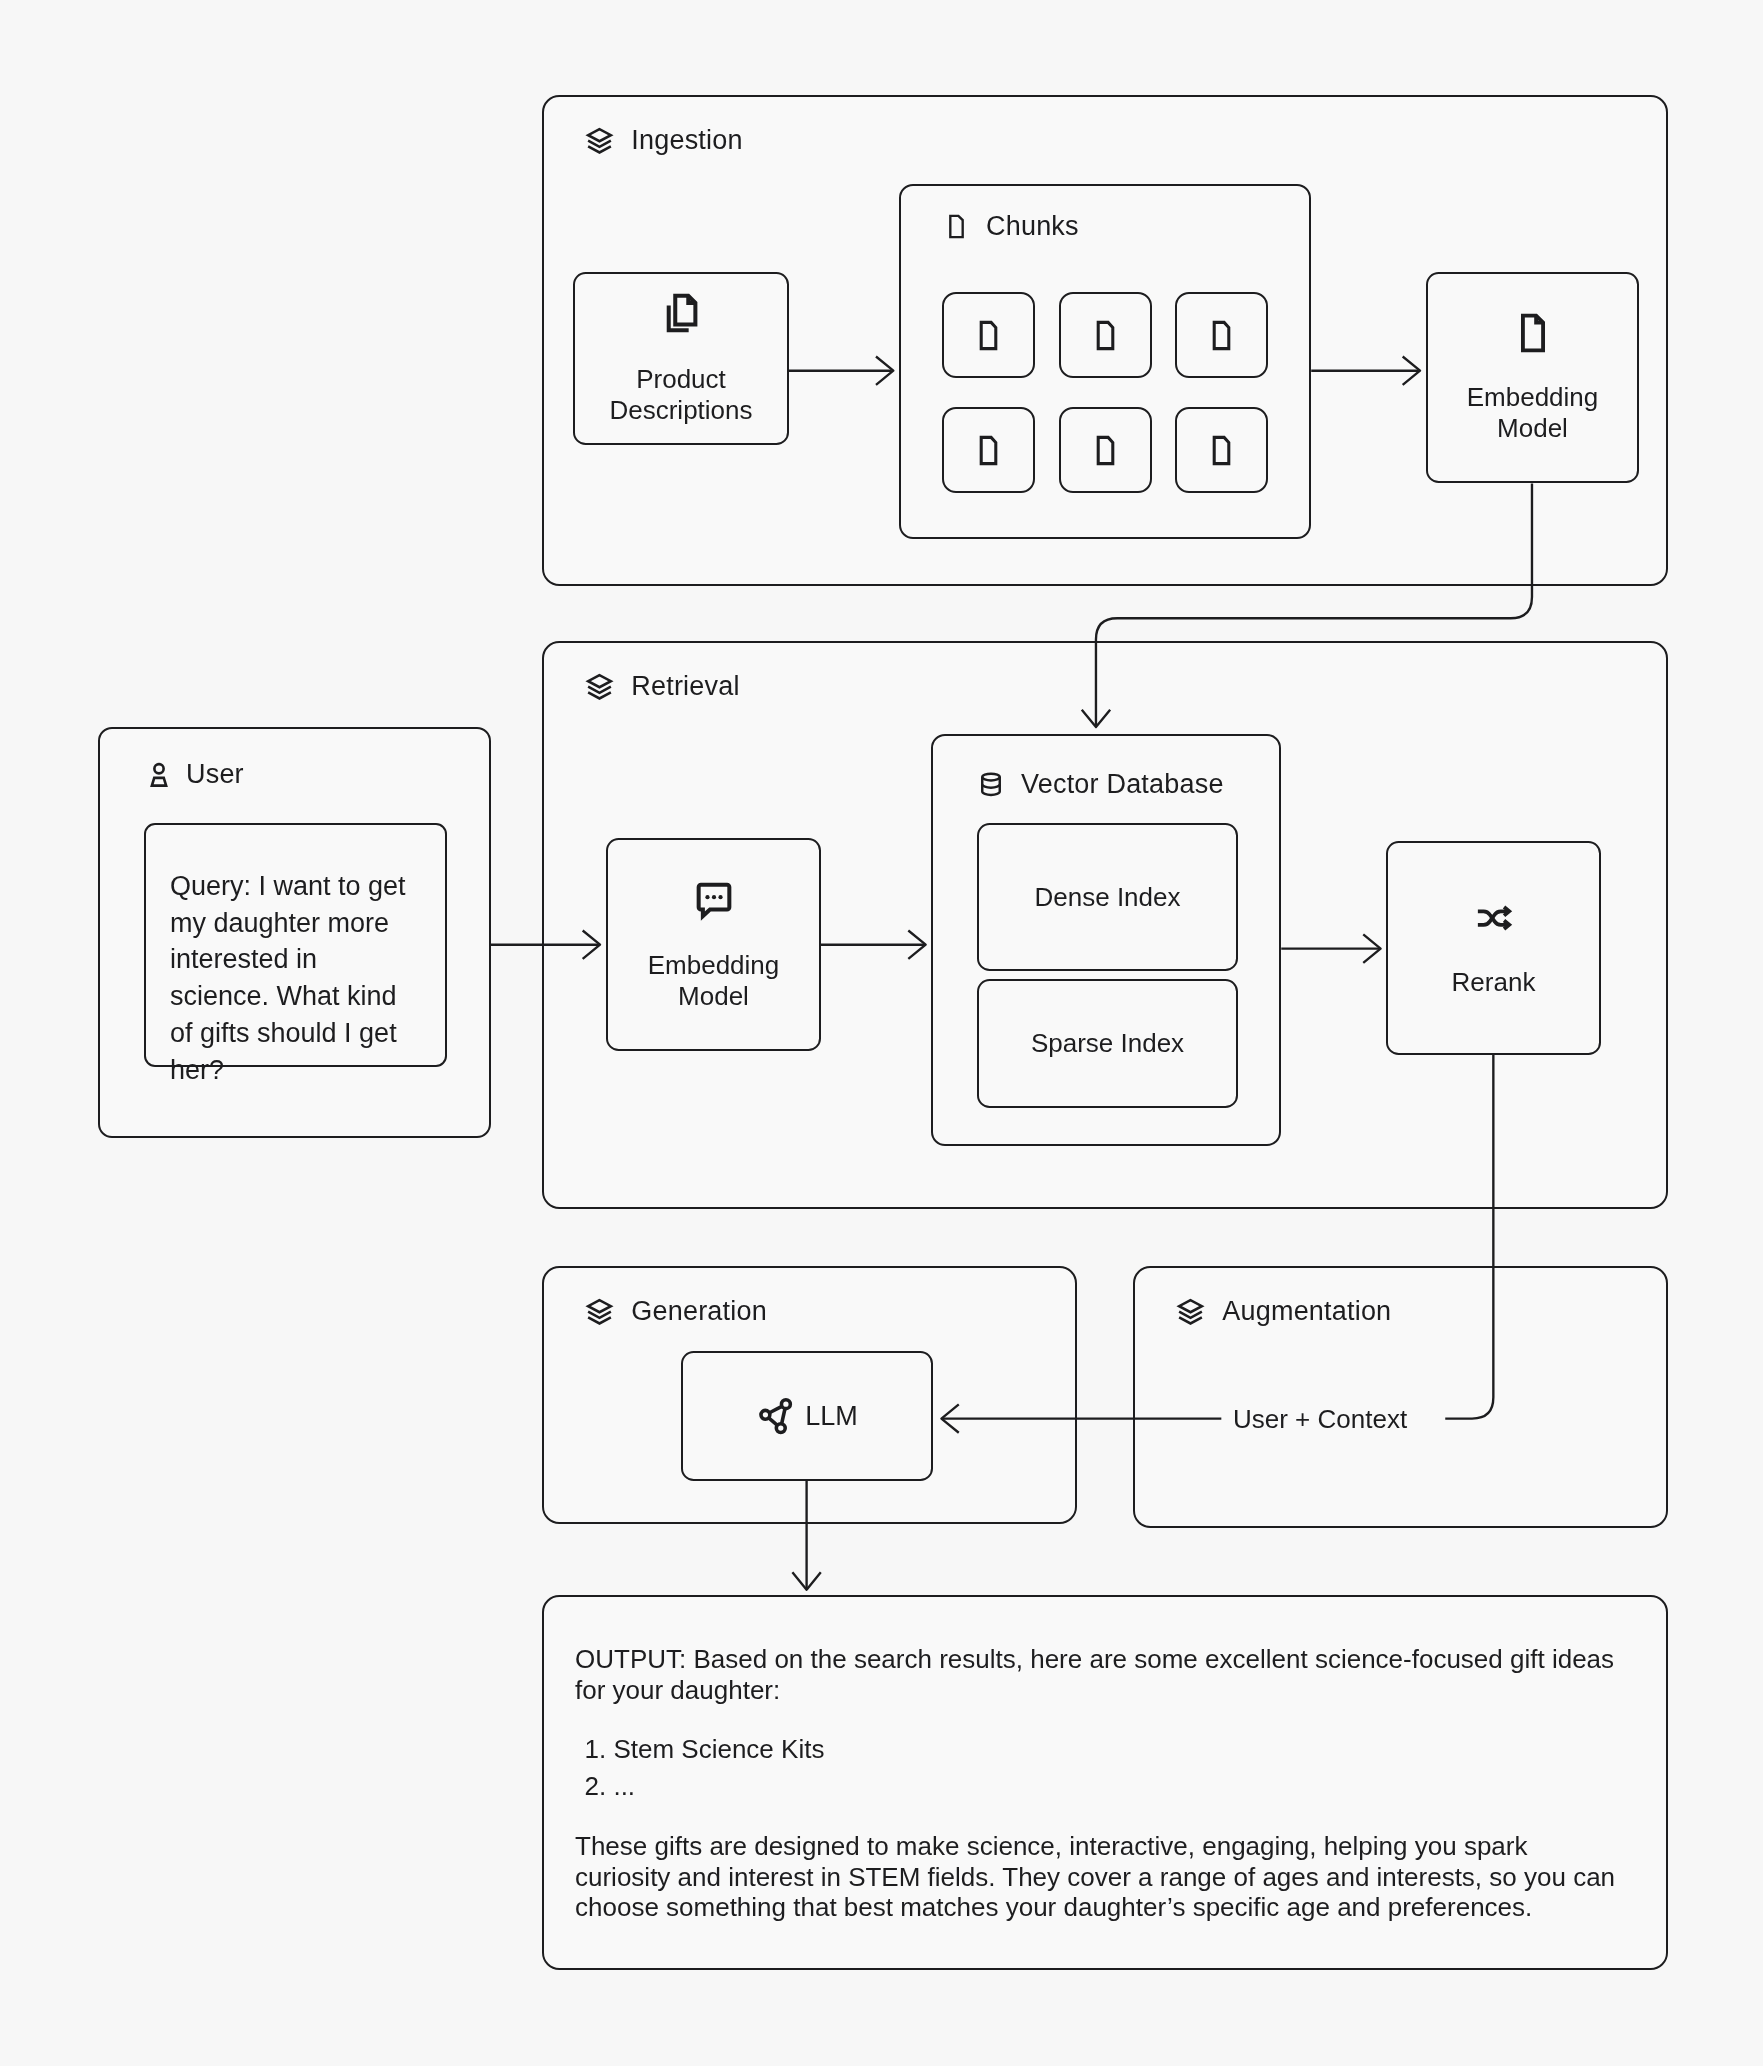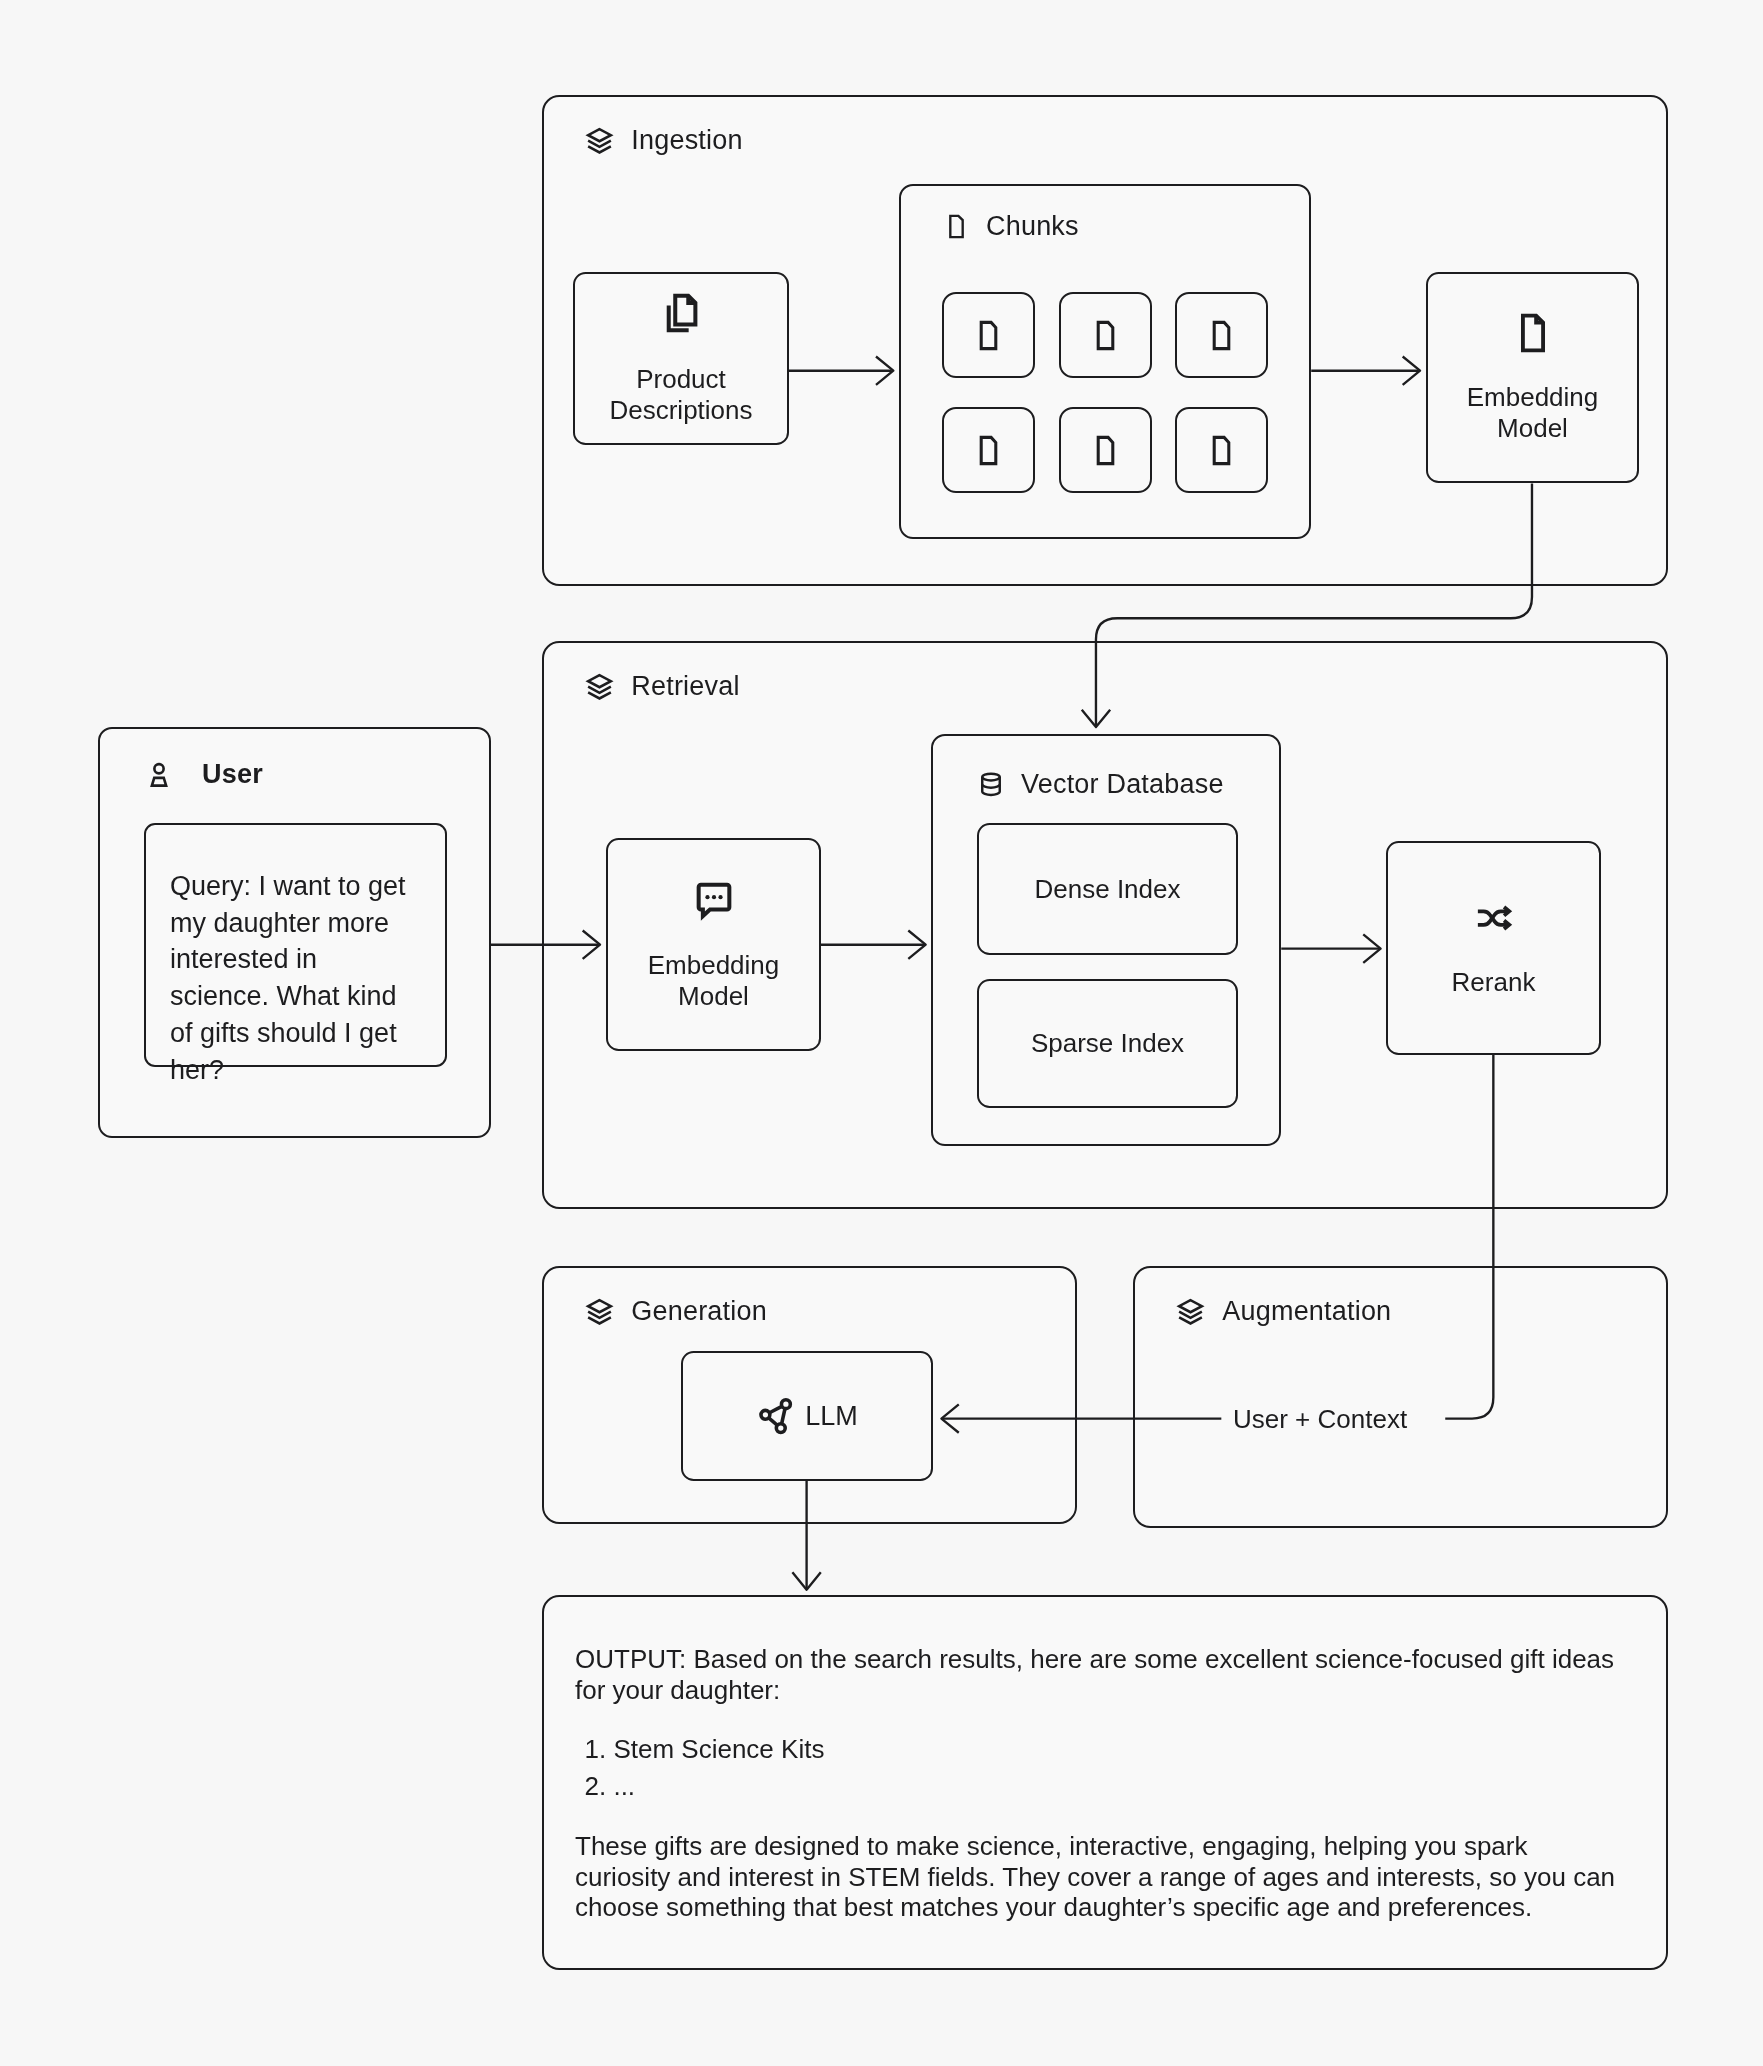--- a/index.html
+++ b/index.html
@@ -144,21 +144,21 @@
       <svg class="ic" width="29" height="29" viewBox="0 0 24 24">
         <path d="M12 2.6 2.6 7.6 12 12.6 21.4 7.6Z"></path>
         <path d="M21.4 12.2 12 17.2 2.6 12.2"></path>
         <path d="M21.4 16.9 12 21.9 2.6 16.9"></path>
       </svg>
       <span>Retrieval</span>
     </div>
   </div>
 
   <div class="section" style="left:98px; top:727px; width:393px; height:411px; border-radius:14px;">
-    <div class="hdr" style="left:44px; top:30px; gap:28px;font-weight:bold;">
+    <div class="hdr" style="left:44px; top:30px; gap:12px;">
       <svg class="ic" width="30" height="30" viewBox="0 0 24 24">
         <circle cx="12" cy="7" r="3.7"></circle>
         <path d="M8.2 14.3h7.6l1.9 6.2H6.3Z"></path>
       </svg>
       <span>User</span>
     </div>
     <div class="querybox" style="left:44px; top:94px; width:303px; height:244px;">
       <span>Query: I want to get my daughter more interested in science. What kind of gifts should I get her?</span>
     </div>
   </div>
@@ -175,21 +175,21 @@
 
   <div class="section" style="left:931px; top:734px; width:350px; height:412px; border-radius:14px;">
     <div class="hdr" style="left:44px; top:33px; gap:16px;">
       <svg class="ic" width="28" height="28" viewBox="0 0 24 24">
         <ellipse cx="12" cy="5.2" rx="7.5" ry="2.9"></ellipse>
         <path d="M4.5 5.2v6.2c0 1.6 3.4 2.9 7.5 2.9s7.5-1.3 7.5-2.9V5.2"></path>
         <path d="M4.5 11.4v6.2c0 1.6 3.4 2.9 7.5 2.9s7.5-1.3 7.5-2.9v-6.2"></path>
       </svg>
       <span>Vector Database</span>
     </div>
-    <div class="idx" style="left:44px; top:87px; width:261px; height:132px;text-align:center;">
+    <div class="idx" style="left:44px; top:87px; width:261px; height:148px;text-align:center;">
       <span>Dense Index</span>
     </div>
     <div class="idx" style="left:44px; top:243px; width:261px; height:129px;">
       <span>Sparse Index</span>
     </div>
   </div>
 
   <div class="node" style="left:1386px; top:841px; width:215px; height:214px;">
     <svg class="ic" width="50" height="43" viewBox="0 0 24 24">
       <path d="M3 8h3.2c1.4 0 2.7.7 3.5 1.9l2.6 3.7c.8 1.2 2.1 1.9 3.5 1.9H20"></path>

